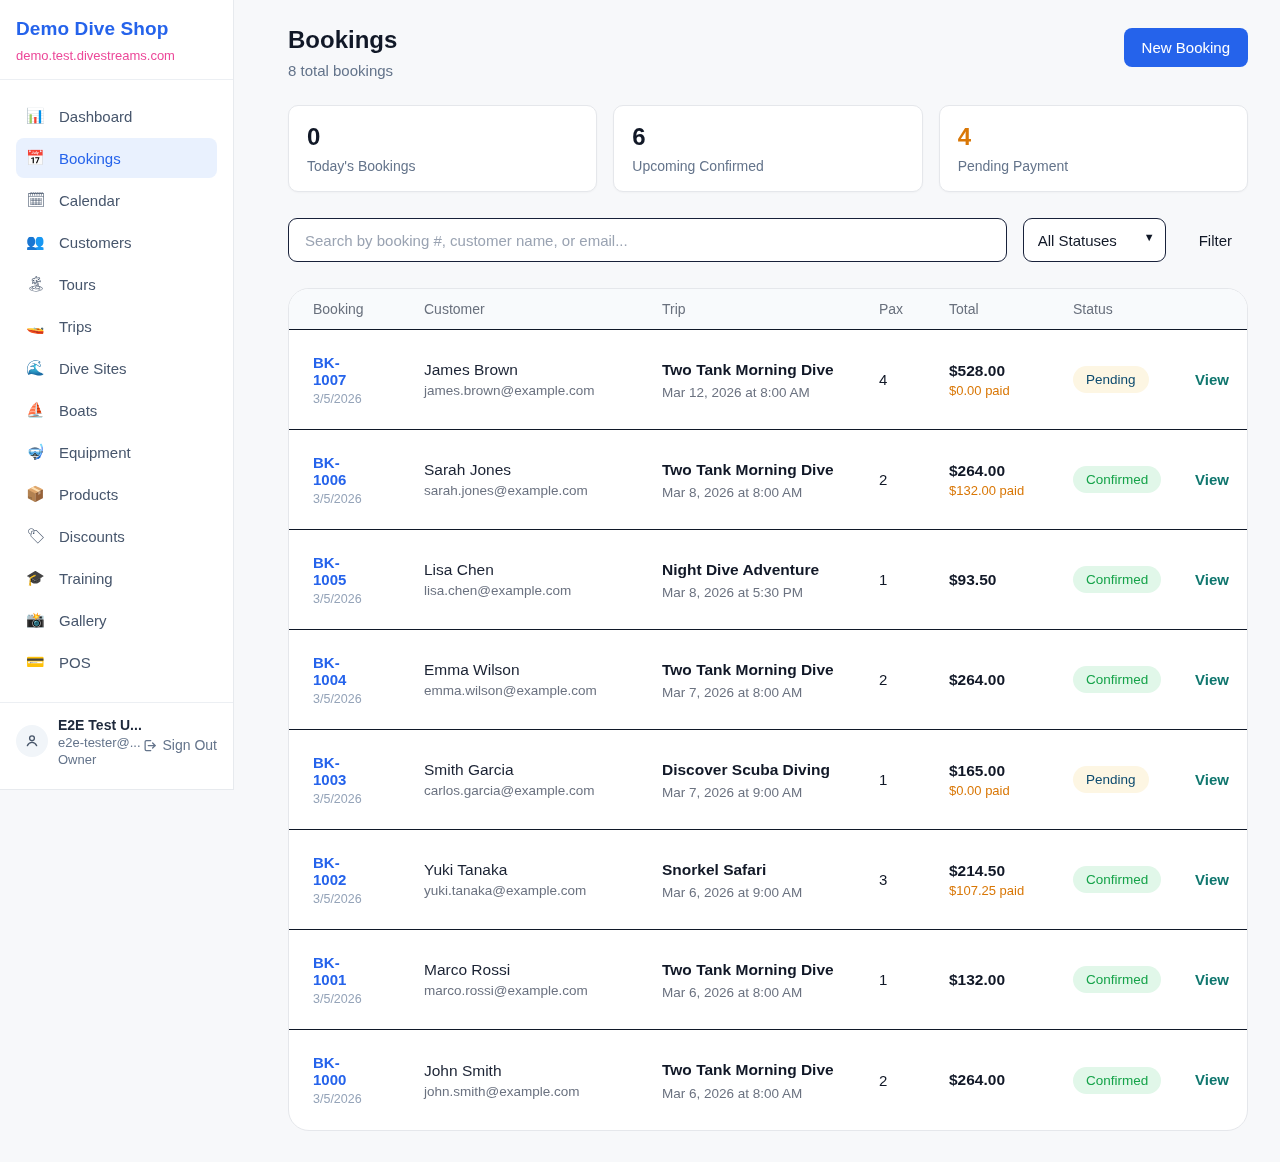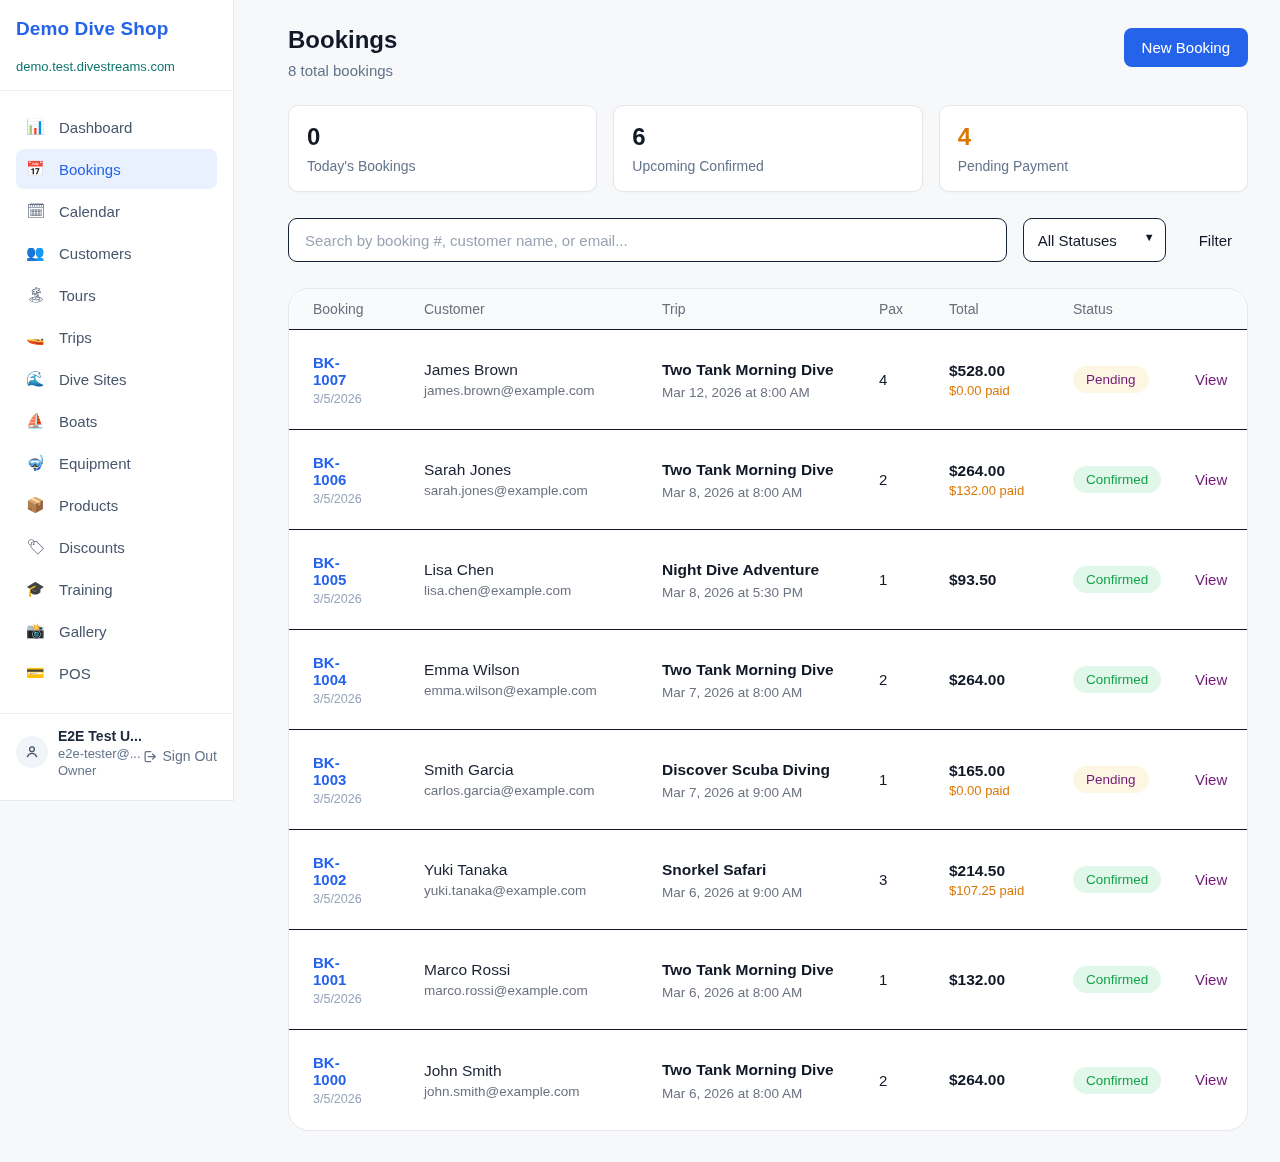--- a/index.html
+++ b/index.html
@@ -16,21 +16,21 @@
   
   .sidebar {
     position:absolute; left:0; top:0; width:234px;
     background:#ffffff;
     border-right:1px solid #e7eaee;
     border-bottom:1px solid #e7eaee;
     padding-bottom:10px;
   }
   .brand { padding:18px 16px 16px 16px; border-bottom:1px solid #eceff3; }
   .brand-name { color:#2563eb; font-size:19px; font-weight:bold; letter-spacing:.1px; }
-  .brand-domain { color:#0f766e; font-size:13px; margin-top:19px; }
+  .brand-domain { color:#ec4899; font-size:13px; margin-top:8px; }
   .nav { padding:14px 8px 10px 8px; }
   .nav-item {
     display:flex; align-items:center; gap:13px;
     height:40px; margin:2px 8px; padding:0 10px;
     border-radius:8px; cursor:pointer;
     color:#47566c; font-size:15px;
   }
   .nav-item .nav-icon { width:20px; font-size:15px; text-align:center; }
   .nav-item.active { background:#e9f1fe; color:#2563eb; font-weight:500; }
   .user-box {
@@ -114,23 +114,23 @@
   .cust-name { color:#1a2233; font-size:15.5px; }
   .cust-email { color:#6b7280; font-size:13.5px; margin-top:4px; }
   .trip-name { color:#111827; font-size:15.5px; font-weight:bold; line-height:1.45; }
   .trip-date { color:#6b7280; font-size:13.5px; margin-top:4px; }
   .pax-val { font-size:15px; color:#111827; }
   .total-val { font-size:15.5px; font-weight:bold; color:#111827; }
   .total-paid { font-size:13px; color:#d97706; margin-top:3px; max-width:80px; }
   .badge {
     display:inline-block; font-size:13.5px; padding:6px 13px; border-radius:999px;
   }
-  .badge-pending { background:#fdf6e3; color:#701a75; }
+  .badge-pending { background:#fdf6e3; color:#0c4a6e; }
   .badge-confirmed { background:#e1f7e9; color:#16a34a; }
-  .view-link { color:#701a75; font-size:15px; font-weight:400; cursor:pointer; }
+  .view-link { color:#0f766e; font-size:15px; font-weight:700; cursor:pointer; }
   .icon-svg { display:block; }
 </style>
 </head>
 <body>
 
 <aside class="sidebar">
   <div class="brand">
     <div class="brand-name">Demo Dive Shop</div>
     <div class="brand-domain">demo.test.divestreams.com</div>
   </div>

